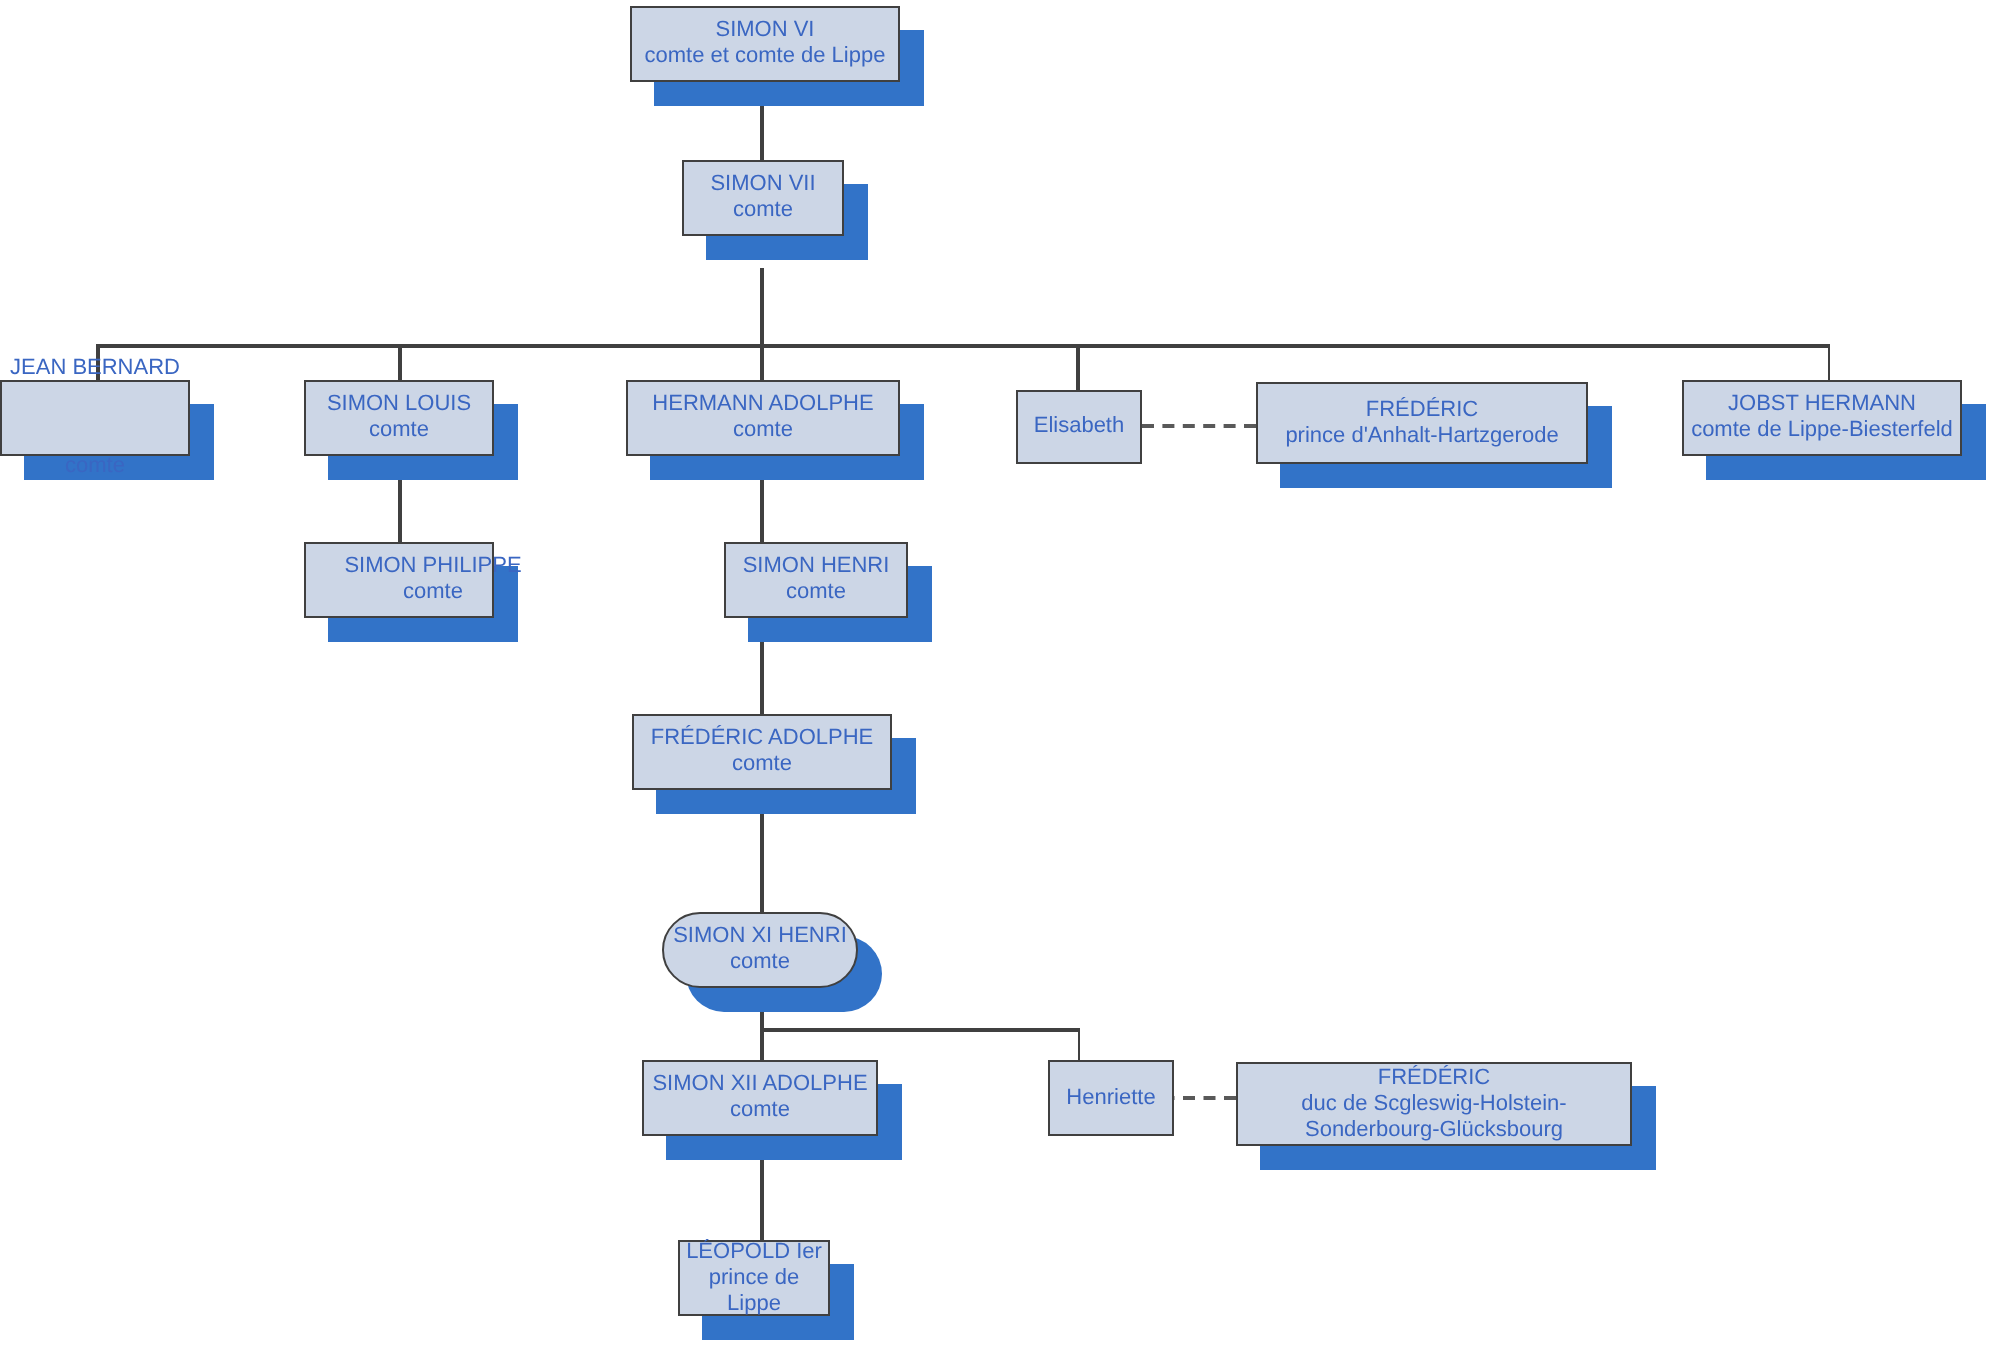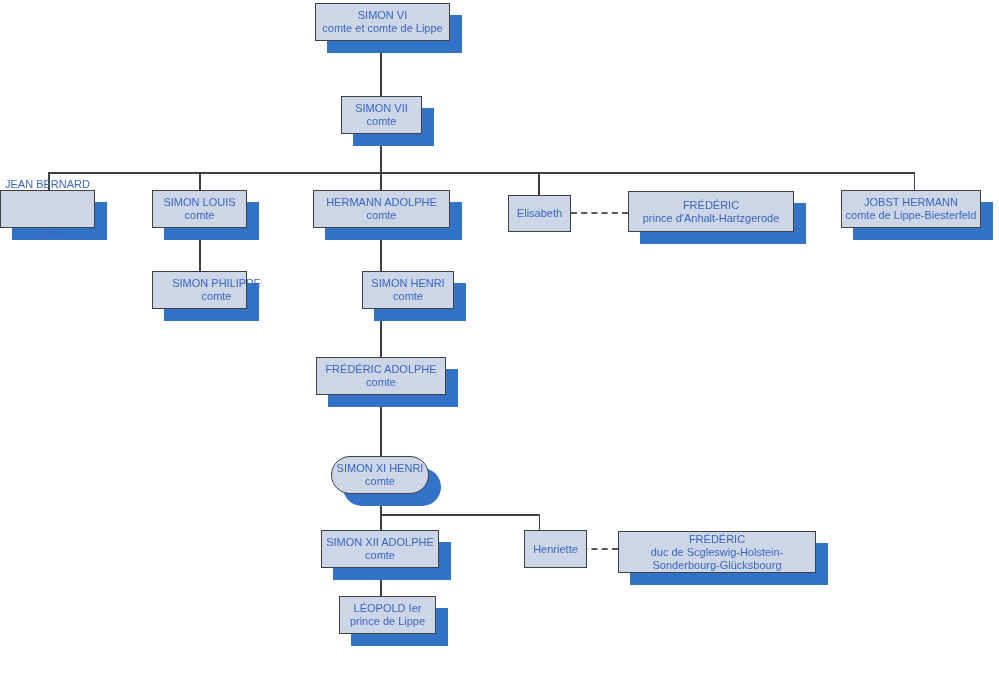--- a/index.html
+++ b/index.html
@@ -61,21 +61,21 @@
   <div class="line vline" style="left:380px;top:568px;height:54px;"></div>
 
   <div class="dline" style="left:571px;top:212px;width:57px;"></div>
   <div class="dline" style="left:571px;top:548px;width:47px;"></div>
 
   <div class="node shadow" style="left:315px;top:3px;width:135px;height:38px;">
     <div class="nm">SIMON VI</div>
     <div class="tt">comte et comte de Lippe</div>
   </div>
 
-  <div class="node shadow" style="left:341px;top:96px;width:81px;height:38px;">
+  <div class="node shadow" style="left:341px;top:80px;width:81px;height:38px;">
     <div class="nm">SIMON VII</div>
     <div class="tt">comte</div>
   </div>
 
   <div class="node shadow" style="left:0px;top:190px;width:95px;height:38px;gap:36px;">
     <div class="nm">JEAN BERNARD</div>
     <div class="tt">comte</div>
   </div>
 
   <div class="node shadow" style="left:152px;top:190px;width:95px;height:38px;">
@@ -129,18 +129,18 @@
 
   <div class="node" style="left:524px;top:530px;width:63px;height:38px;">
     <div class="nm">Henriette</div>
   </div>
 
   <div class="node shadow" style="left:618px;top:531px;width:198px;height:42px;">
     <div class="nm">FRÉDÉRIC</div>
     <div class="tt">duc de Scgleswig-Holstein-Sonderbourg-Glücksbourg</div>
   </div>
 
-  <div class="node shadow" style="left:339px;top:596px;width:97px;height:38px;">
+  <div class="node shadow" style="left:339px;top:620px;width:76px;height:38px;">
     <div class="nm">LÉOPOLD Ier</div>
     <div class="tt">prince de Lippe</div>
   </div>
 
 </div>
 
 </body></html>

